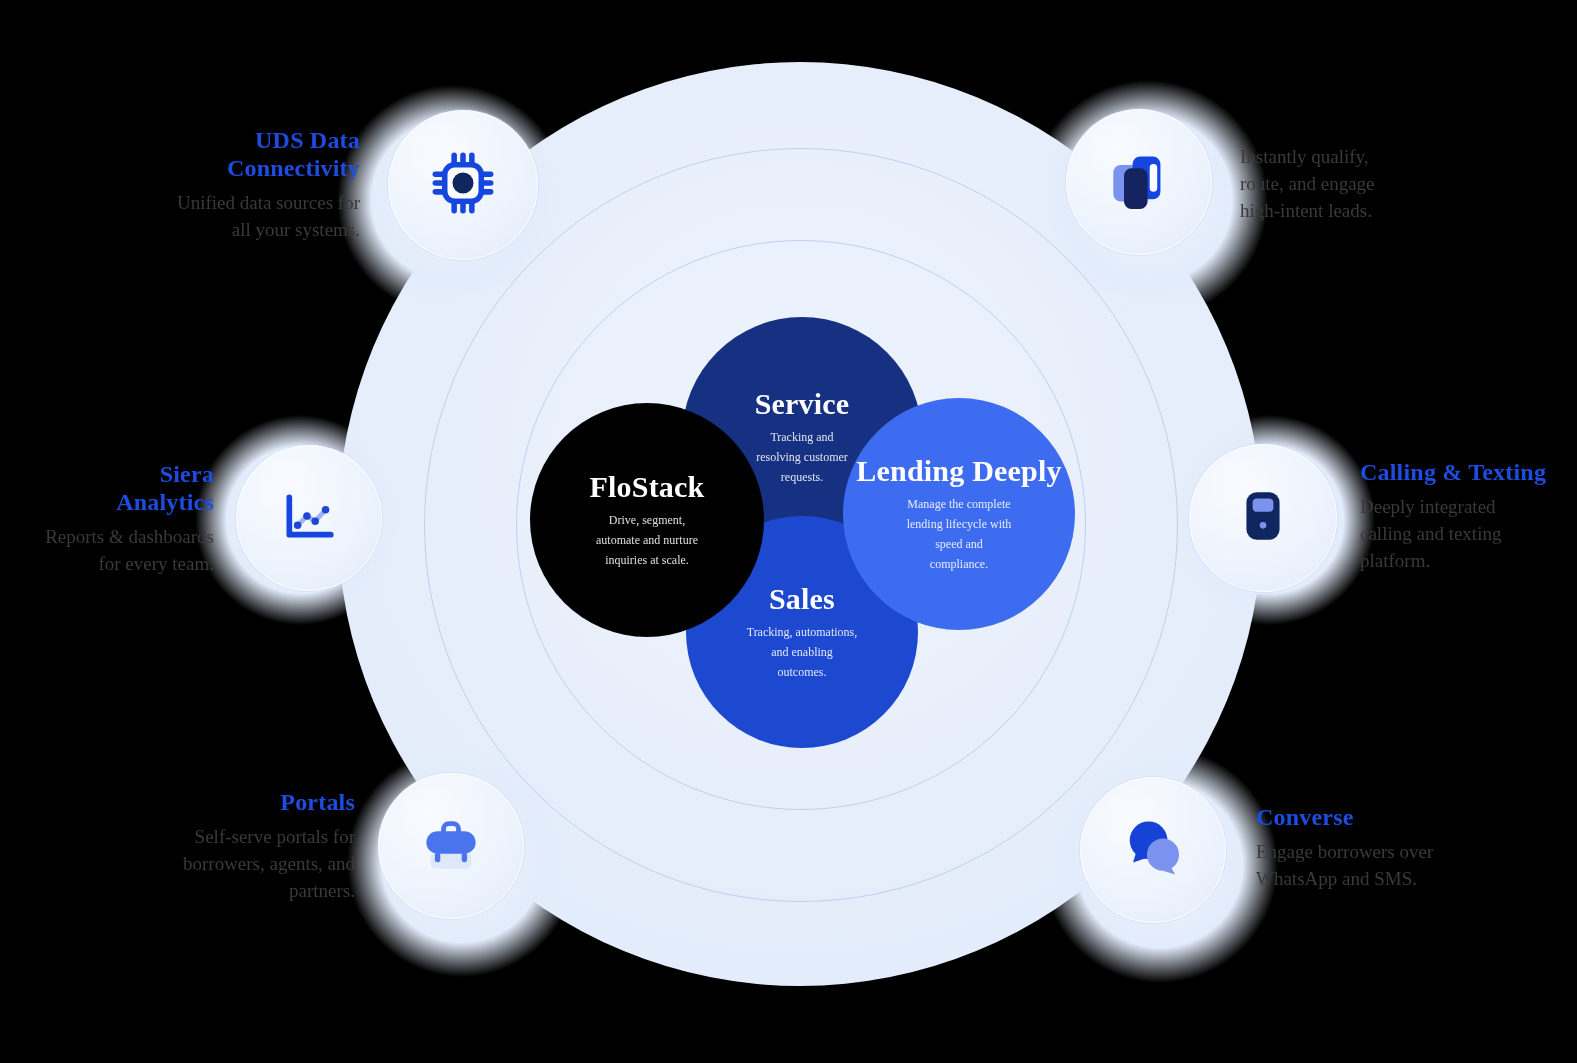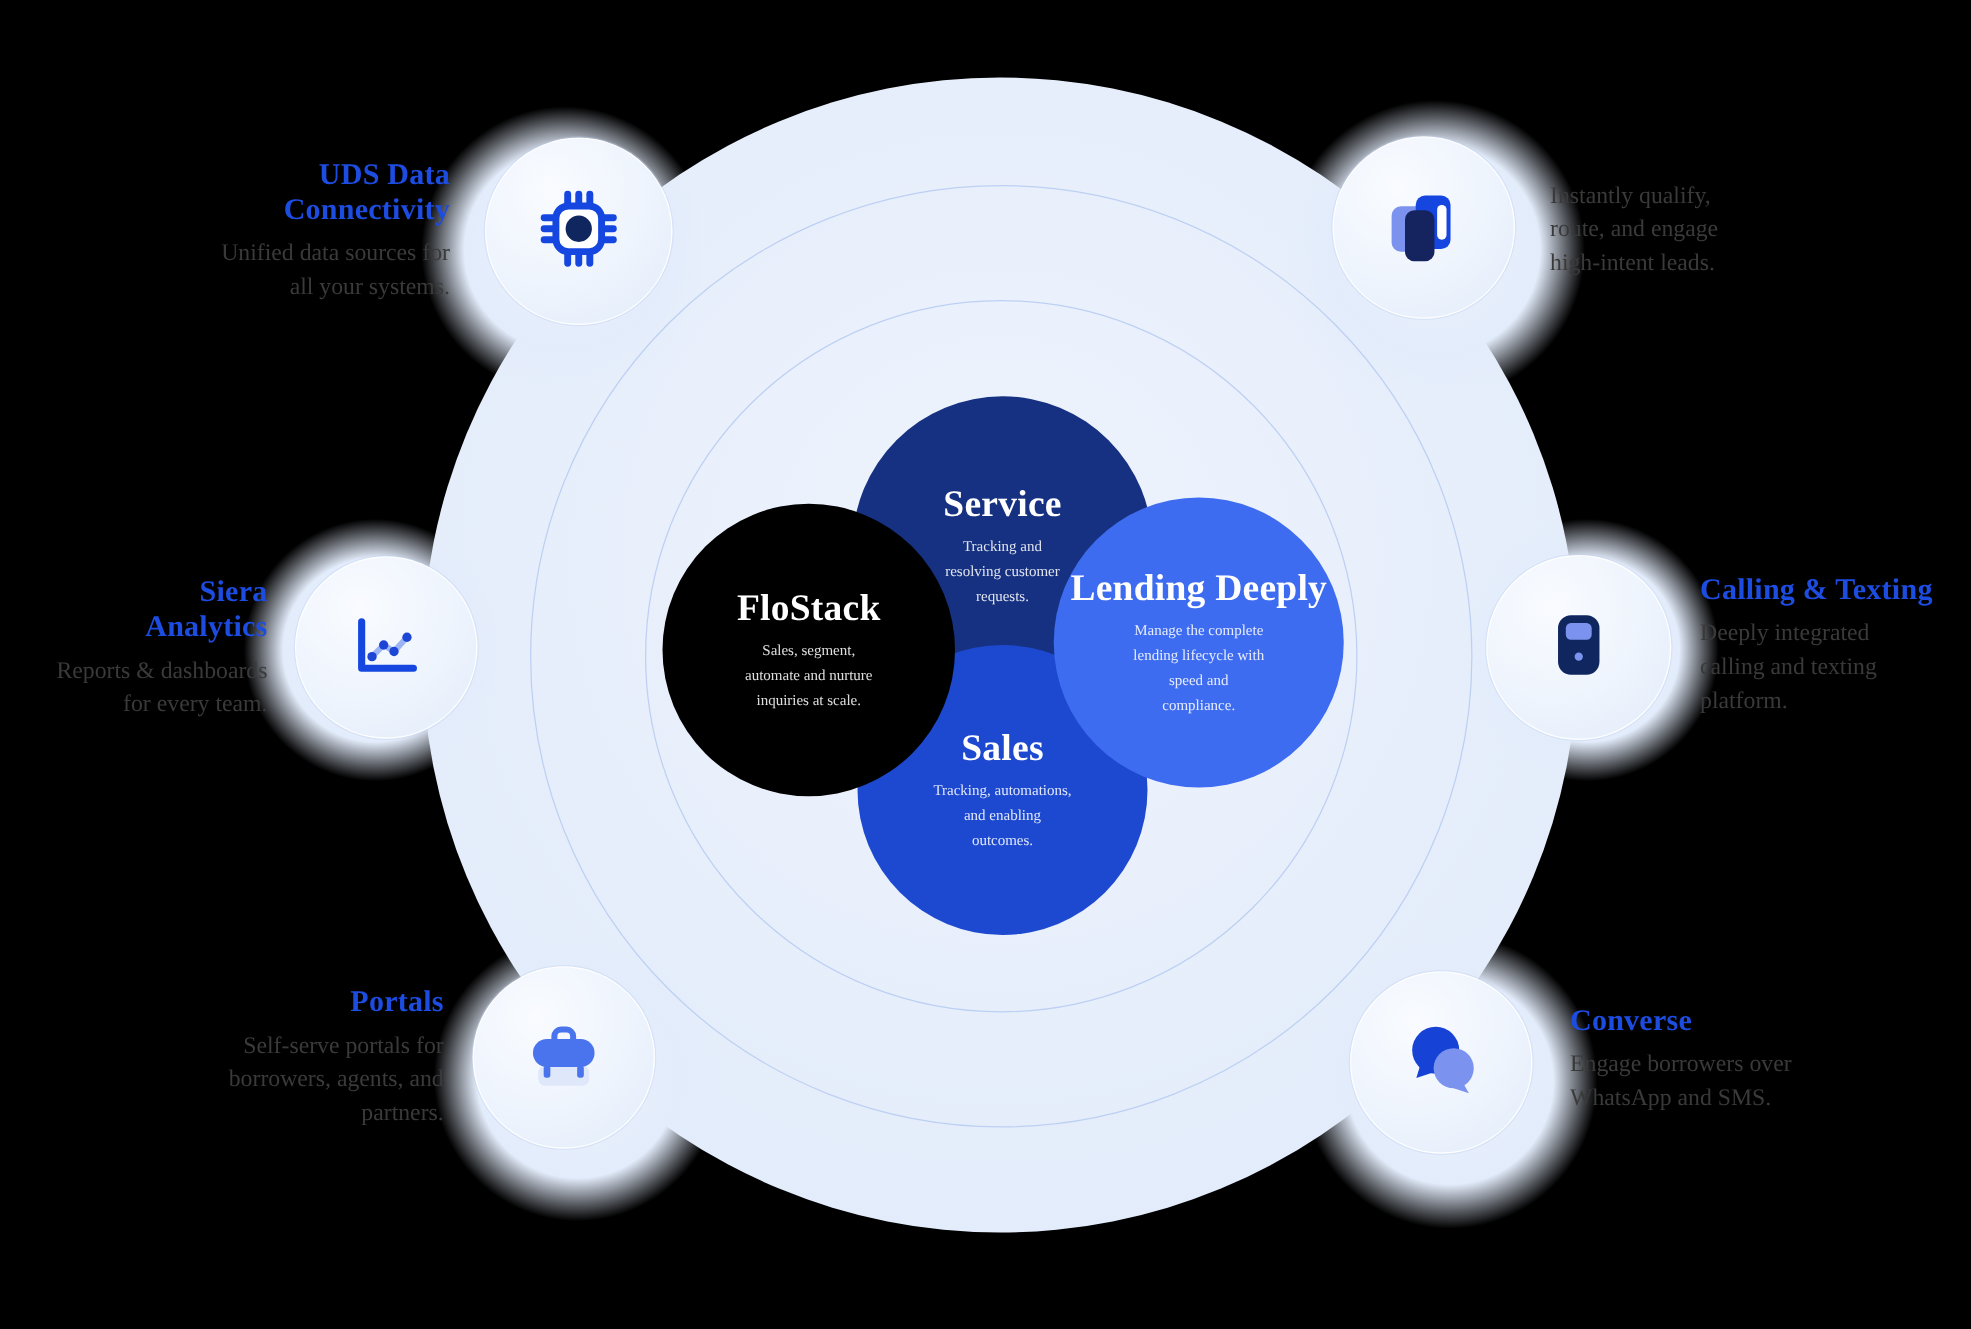--- a/index.html
+++ b/index.html
@@ -98,21 +98,21 @@
   </div>
   <div class="abs vcircle c-lending">
     <div class="vtitle">Lending Deeply</div>
     <div class="vdesc">Manage the complete
 lending lifecycle with
 speed and
 compliance.</div>
   </div>
   <div class="abs vcircle c-marketing">
     <div class="vtitle">FloStack</div>
-    <div class="vdesc">Sales, segment,
+    <div class="vdesc">Drive, segment,
 automate and nurture
 inquiries at scale.</div>
   </div>
 
   <div class="abs sat sat-uds">
     <span>
       <svg width="62" height="62" viewBox="0 0 56 56">
         <g stroke="#1547e0" stroke-width="5" stroke-linecap="round">
           <line x1="20" y1="3" x2="20" y2="10"></line>
             <line x1="28" y1="3" x2="28" y2="10"></line>

